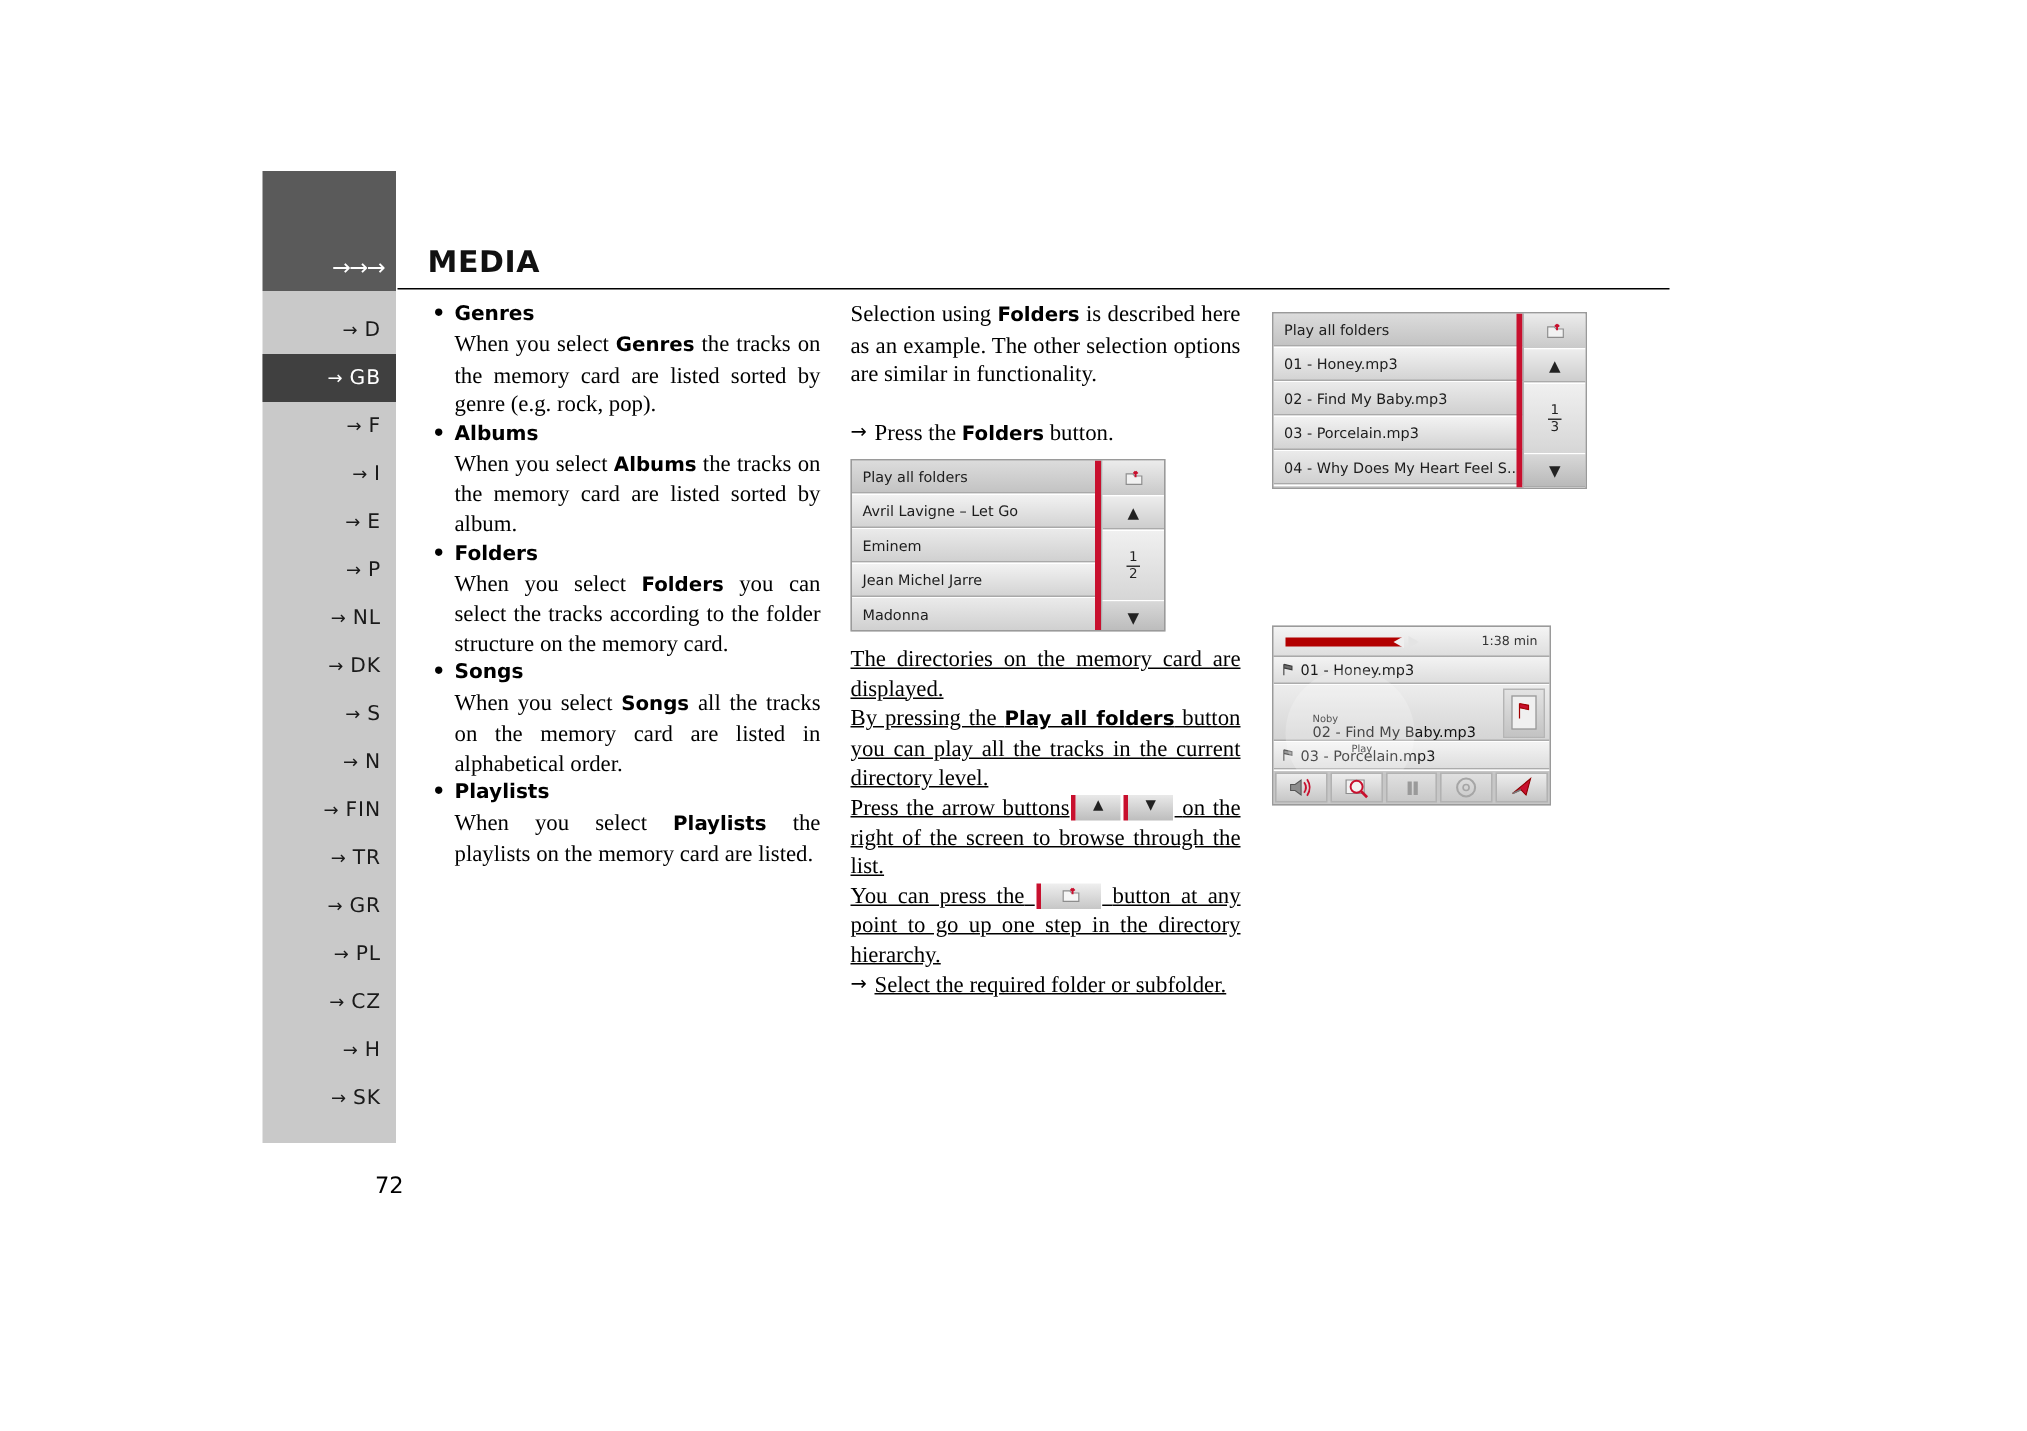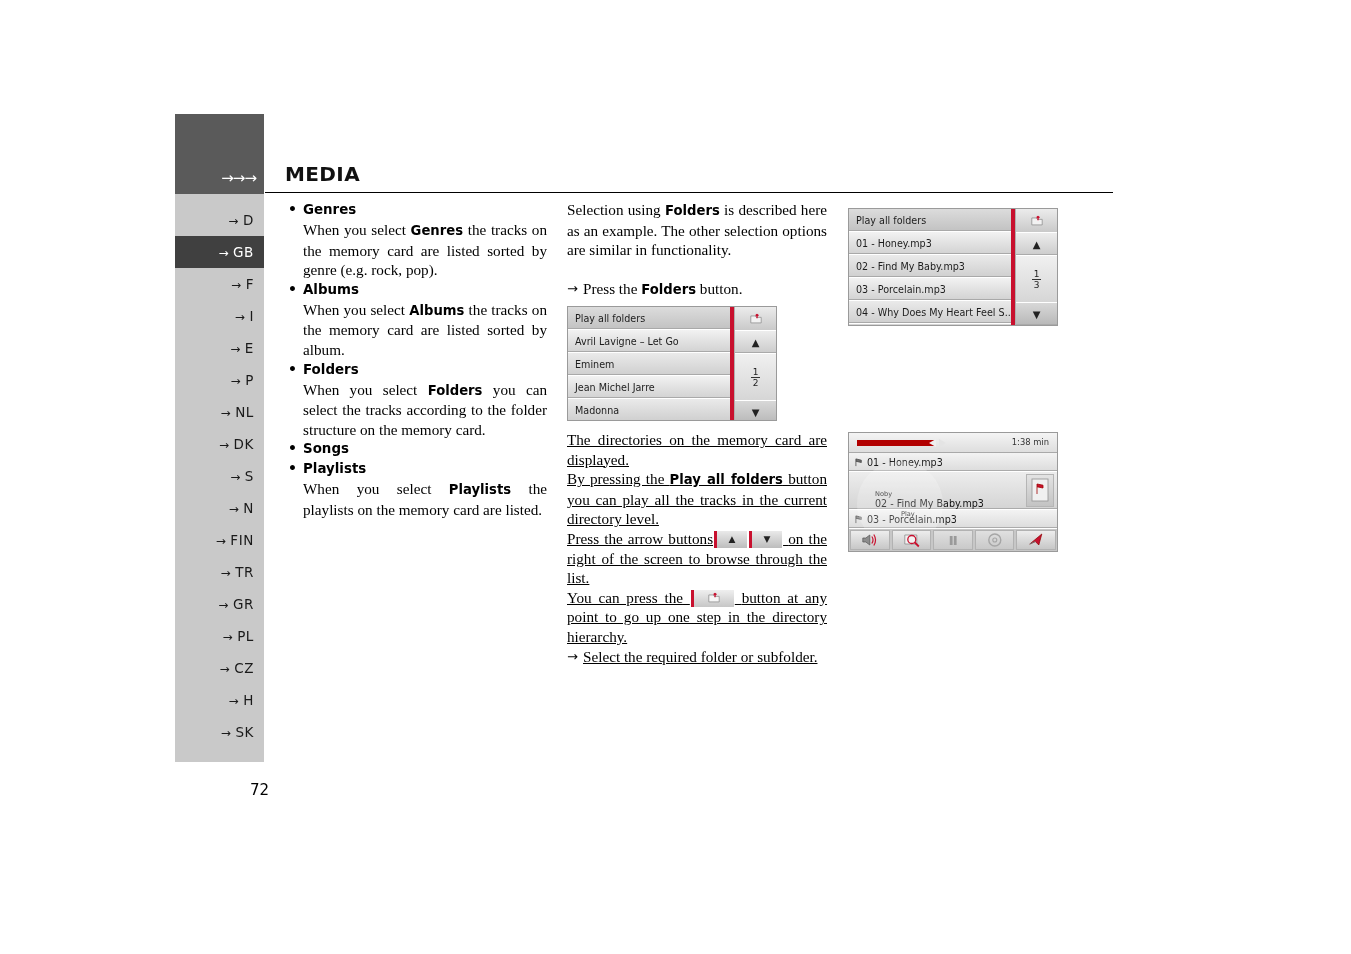--- a/index.html
+++ b/index.html
@@ -192,21 +192,21 @@
   .dev {
     position: absolute;
     background: #d5d5d5;
     border: 1px solid #9a9a9a;
     box-sizing: border-box;
     font-family: "DejaVu Sans", sans-serif;
     overflow: hidden;
   }
   #dev-folders { left: 567px; top: 306px; width: 210px; height: 115px; }
   #dev-tracks  { left: 848px; top: 208px; width: 210px; height: 118px; }
-  #dev-play    { left: 848px; top: 432px; width: 210px; height: 120px; }
+  #dev-play    { left: 848px; top: 417px; width: 186px; height: 120px; }
 
   .list-area {
     position: absolute;
     left: 0; top: 0; bottom: 0;
     right: 42px;
   }
   .list-row {
     height: 23px;
     line-height: 23px;
     padding-left: 7px;
@@ -434,20 +434,21 @@
   <div id="head-rule"></div>
 
   <div id="col1" class="col">
       <div class="bullet-head">Genres</div>
       <div class="bullet-body"><span>When you select </span><span class="bold">Genres</span><span> the tracks on the memory card are listed sorted by genre (e.g. rock, pop).</span></div>
       <div class="bullet-head">Albums</div>
       <div class="bullet-body"><span>When you select </span><span class="bold">Albums</span><span> the tracks on the memory card are listed sorted by album.</span></div>
       <div class="bullet-head">Folders</div>
       <div class="bullet-body"><span>When you select </span><span class="bold">Folders</span><span> you can select the tracks according to the folder structure on the memory card.</span></div>
       <div class="bullet-head">Songs</div>
+      <div class="bullet-body"><span>When you select </span><span class="bold">Songs</span><span> all the tracks on the memory card are listed in alphabetical order.</span></div>
       <div class="bullet-head">Playlists</div>
       <div class="bullet-body"><span>When you select </span><span class="bold">Playlists</span><span> the playlists on the memory card are listed.</span></div>
     </div>
 
   <div id="col2" class="col">
     <div class="para">
       <span>Selection using </span><span class="bold">Folders</span><span> is described here as an example. The other selection options are similar in functionality.</span>
     </div>
     <div class="gap"></div>
     <div class="para arrow-lead">

